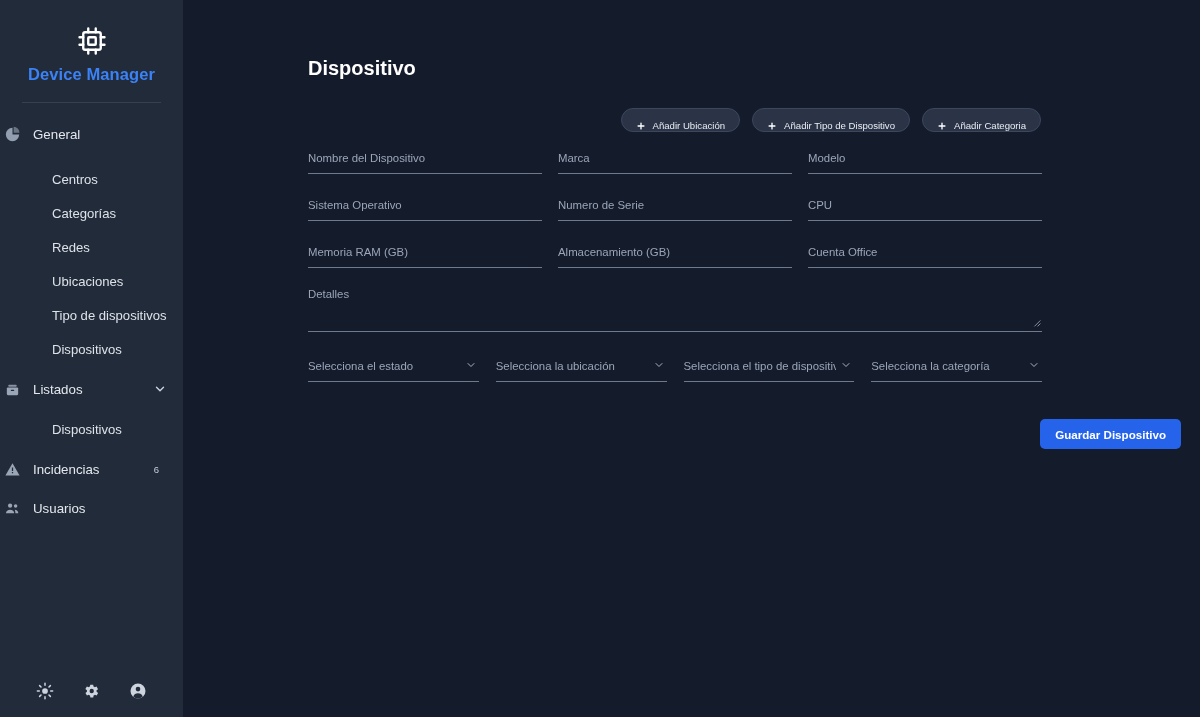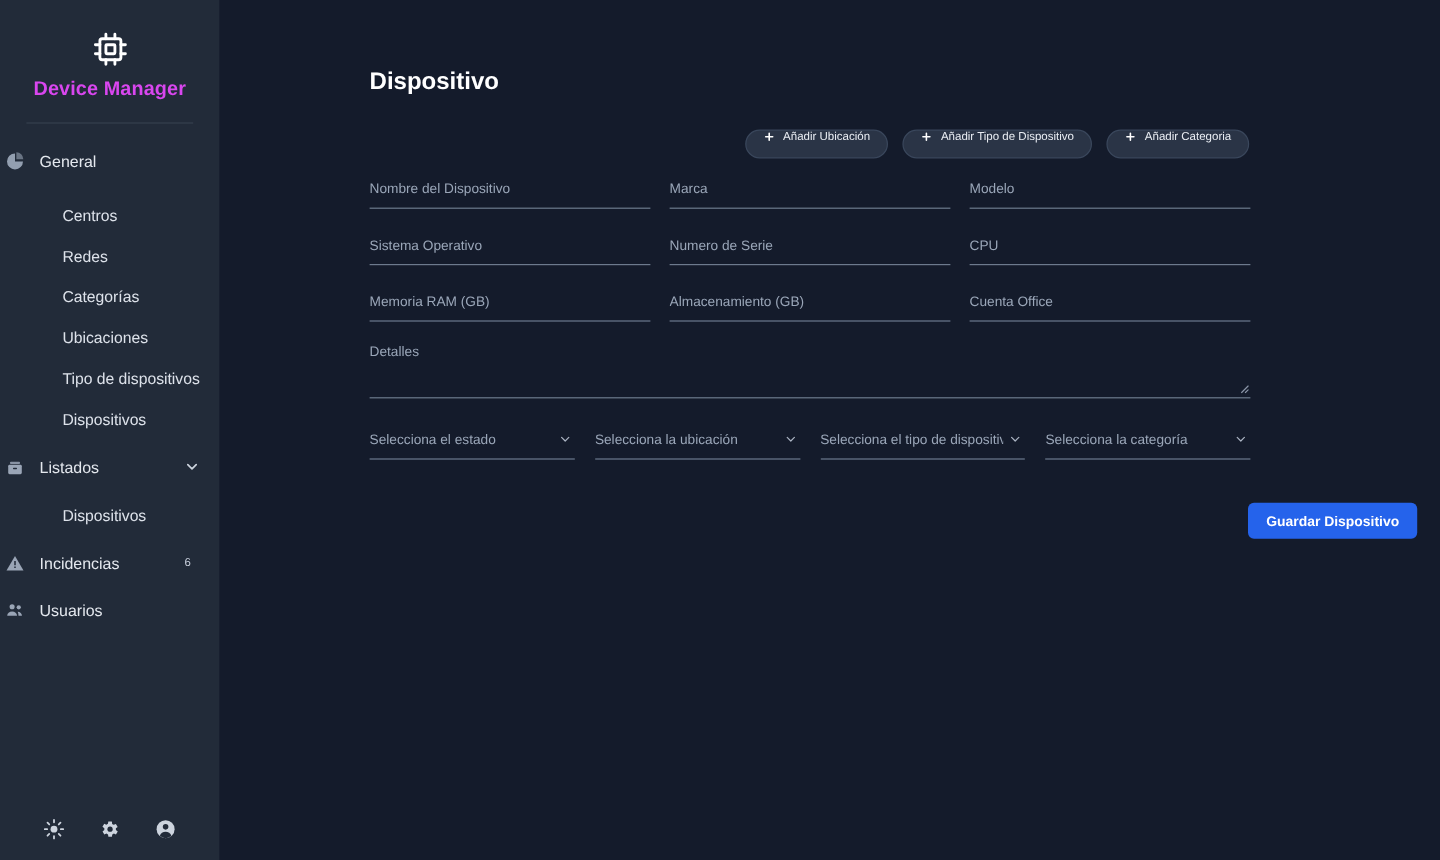--- a/index.html
+++ b/index.html
@@ -19,21 +19,21 @@
     flex-shrink: 0;
     position: relative;
   }
   .brand {
     padding-top: 26px;
     display: flex; flex-direction: column;
     align-items: center; gap: 9px;
   }
   .brand-icon { width: 30px; height: 30px; color: #ffffff; display:block; }
   .brand-title {
-    color: #d946ef; font-size: 16.5px; font-weight: bold;
+    color: #3b82f6; font-size: 16.5px; font-weight: bold;
     letter-spacing: .1px;
   }
   .divider {
     margin: 18px 22px 0 22px;
     height: 1px; background: #36404f;
   }
   .nav { margin-top: 14px; }
   .nav-item {
     height: 34px;
     display: flex; align-items: center;
@@ -81,21 +81,21 @@
   }
 
   .addbar {
     position: absolute; right: 159px; top: 108px;
     display: flex; gap: 12px; align-items: center;
   }
   .add-btn {
     height: 24px; border-radius: 999px;
     background: #2a3446; border: 1px solid #3a475c;
     color: #e9edf3; font-size: 9.6px;
-    display: flex; align-items: flex-start; gap: 7px;
+    display: flex; align-items: flex-end; gap: 7px;
     padding: 0 14px; cursor: pointer;
     white-space: nowrap;
   }
   .add-btn .plus {
     width: 10px; height: 10px; display:flex; align-items:center; justify-content:center;
     color:#ffffff;
   }
   .add-btn .plus svg { width: 10px; height: 10px; display:block; }
 
   .form-area {
@@ -195,24 +195,24 @@
 
       <div class="nav-gap-m"></div>
 
 
       <div class="nav-gap-s"></div>
 
       <div class="nav-item sub">
         <span class="nav-label">Centros</span>
       </div>
       <div class="nav-item sub">
+        <span class="nav-label">Categorías</span>
+      </div>
+      <div class="nav-item sub">
         <span class="nav-label">Redes</span>
-      </div>
-      <div class="nav-item sub">
-        <span class="nav-label">Categorías</span>
       </div>
       <div class="nav-item sub">
         <span class="nav-label">Ubicaciones</span>
       </div>
       <div class="nav-item sub">
         <span class="nav-label">Tipo de dispositivos</span>
       </div>
       <div class="nav-item sub">
         <span class="nav-label">Dispositivos</span>
       </div>

